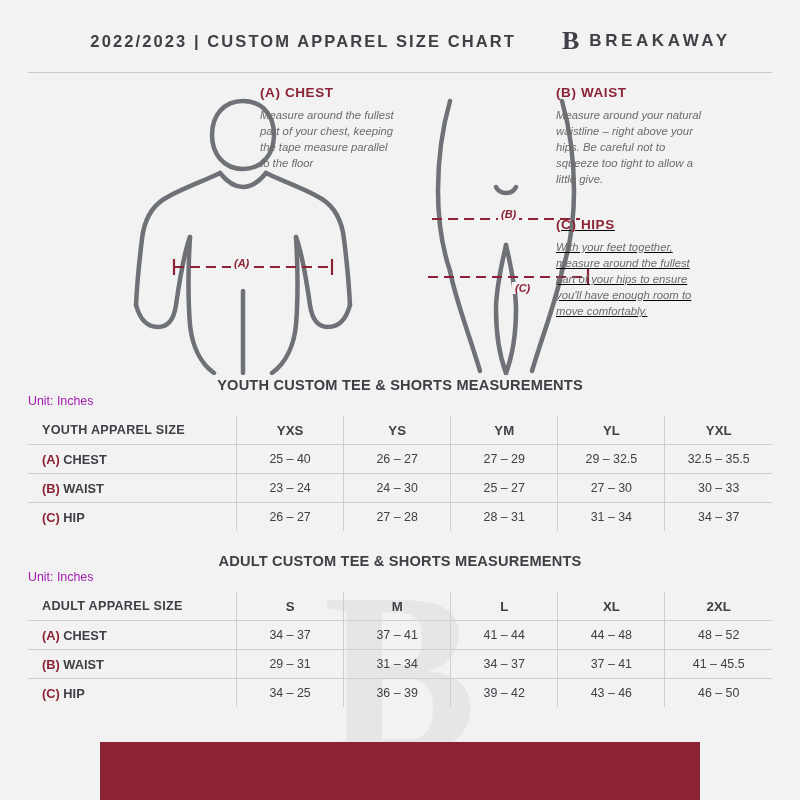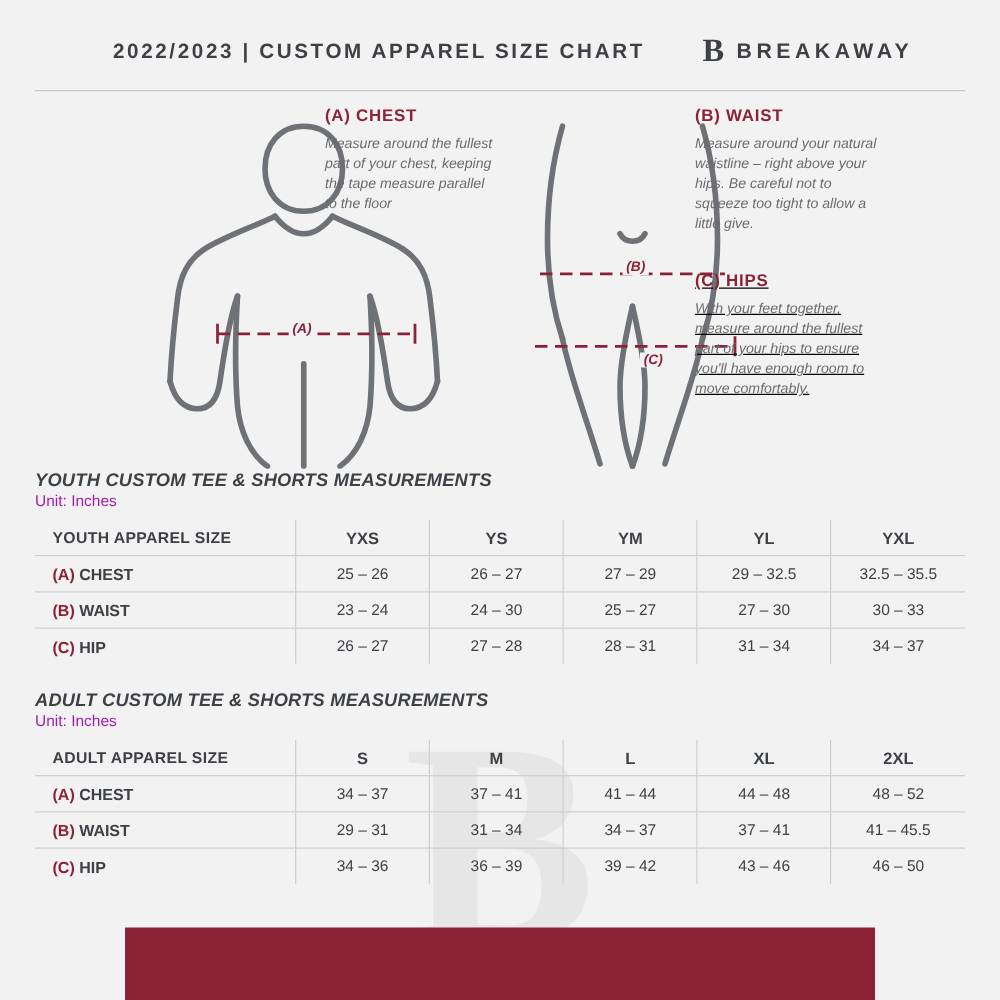--- a/index.html
+++ b/index.html
@@ -110,27 +110,26 @@
     font-size: 11px;
     font-weight: bold;
     font-style: italic;
     background: #f2f2f2;
     padding: 0 3px;
   }
 
   
   .table-block { margin: 0 28px; }
   .table-title {
-    text-align: left;
+    text-align: center;
     font-size: 14.6px;
     font-weight: bold;
     color: #3d4045;
     letter-spacing: 0.2px;
     margin-bottom: 1px;
-    font-style: italic;
   }
   .table-unit {
     text-align: left;
     font-size: 12.4px;
     color: #a21caf;
     margin-bottom: 8px;
   }
   table {
     width: 100%;
     border-collapse: collapse;
@@ -260,21 +259,21 @@
             <tr>
           <th class="rowhead">YOUTH APPAREL SIZE</th>
           <th>YXS</th>
           <th>YS</th>
           <th>YM</th>
           <th>YL</th>
           <th>YXL</th>
         </tr>
         <tr>
           <td class="rowhead"><span class="tag">(A)</span> <span>CHEST</span></td>
-          <td>25 – 26</td>
+          <td>25 – 40</td>
           <td>26 – 27</td>
           <td>27 – 29</td>
           <td>29 – 32.5</td>
           <td>32.5 – 35.5</td>
         </tr>
         <tr>
           <td class="rowhead"><span class="tag">(B)</span> <span>WAIST</span></td>
           <td>23 – 24</td>
           <td>24 – 30</td>
           <td>25 – 27</td>
@@ -319,21 +318,21 @@
         <tr>
           <td class="rowhead"><span class="tag">(B)</span> <span>WAIST</span></td>
           <td>29 – 31</td>
           <td>31 – 34</td>
           <td>34 – 37</td>
           <td>37 – 41</td>
           <td>41 – 45.5</td>
         </tr>
         <tr>
           <td class="rowhead"><span class="tag">(C)</span> <span>HIP</span></td>
-          <td>34 – 36</td>
+          <td>34 – 25</td>
           <td>36 – 39</td>
           <td>39 – 42</td>
           <td>43 – 46</td>
           <td>46 – 50</td>
         </tr>
       </tbody>
         </table>
     </div>
 
   </div>

